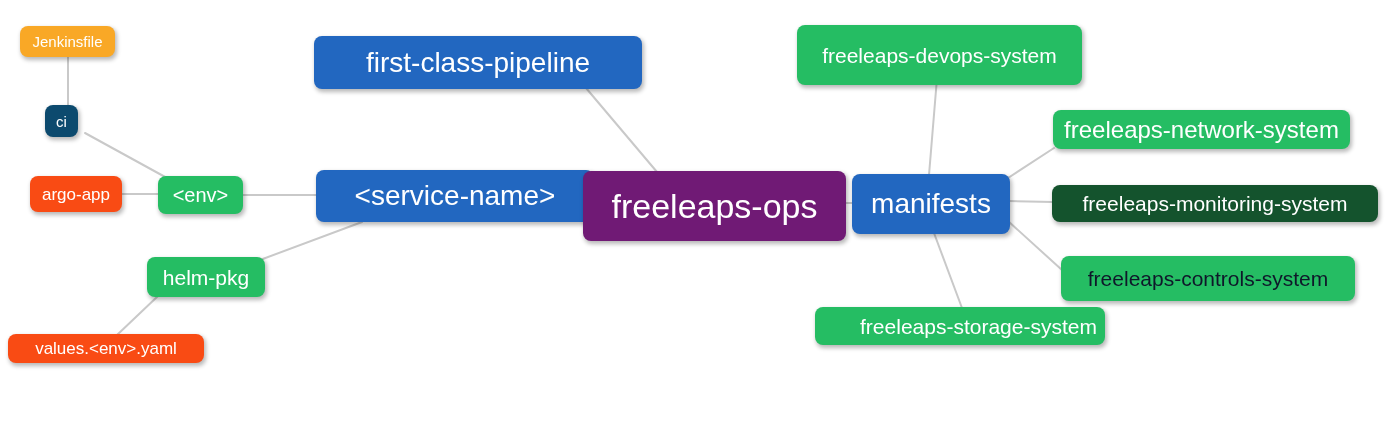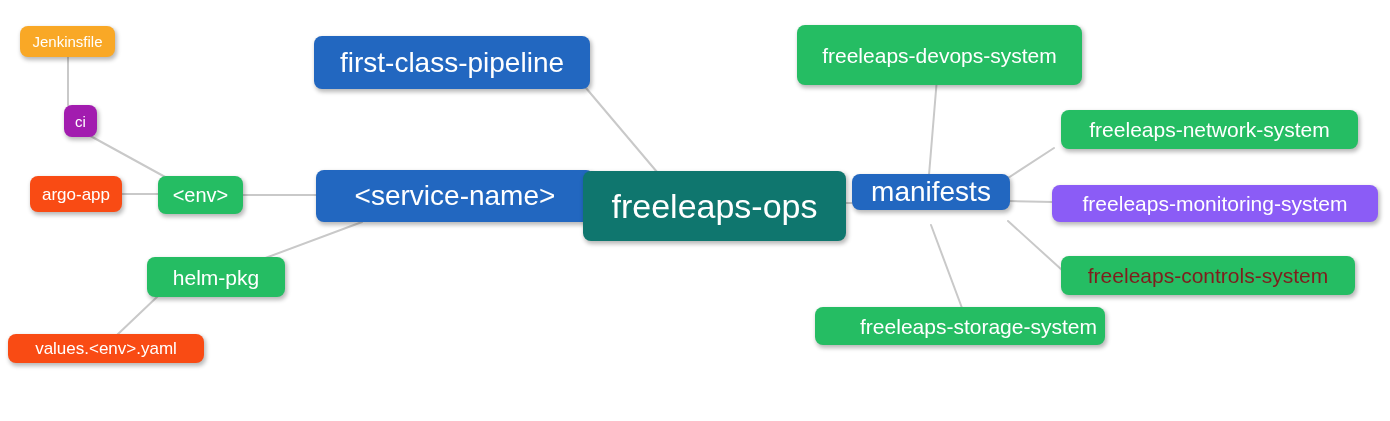--- a/index.html
+++ b/index.html
@@ -54,28 +54,28 @@
       <line x1="566" y1="196" x2="584" y2="196" stroke="#c9c9c9" stroke-width="2" stroke-linecap="round"></line>
       <line x1="845" y1="203" x2="853" y2="203" stroke="#c9c9c9" stroke-width="2" stroke-linecap="round"></line>
       <line x1="929" y1="175" x2="938" y2="66" stroke="#c9c9c9" stroke-width="2" stroke-linecap="round"></line>
       <line x1="1008" y1="178" x2="1054" y2="148" stroke="#c9c9c9" stroke-width="2" stroke-linecap="round"></line>
       <line x1="1009" y1="201" x2="1053" y2="202" stroke="#c9c9c9" stroke-width="2" stroke-linecap="round"></line>
       <line x1="1008" y1="221" x2="1062" y2="270" stroke="#c9c9c9" stroke-width="2" stroke-linecap="round"></line>
       <line x1="931" y1="225" x2="962" y2="308" stroke="#c9c9c9" stroke-width="2" stroke-linecap="round"></line>
     </svg>
   <div id="node-layer">
       <div class="node" style="left: 20px; top: 26px; width: 95px; height: 31px; font-size: 15px; background: rgb(249, 168, 38); color: rgb(255, 255, 255);">Jenkinsfile</div>
-      <div class="node" style="left: 64px; top: 105px; width: 33px; height: 32px; font-size: 15px; background: #a21caf; color: rgb(255, 255, 255);">ci</div>
+      <div class="node" style="left: 45px; top: 105px; width: 33px; height: 32px; font-size: 15px; background: #0c4a6e; color: rgb(255, 255, 255);">ci</div>
       <div class="node" style="left: 30px; top: 176px; width: 92px; height: 36px; font-size: 17px; background: rgb(249, 75, 20); color: rgb(255, 255, 255); text-align: center;">argo-app</div>
       <div class="node" style="left: 158px; top: 176px; width: 85px; height: 38px; font-size: 20px; background: rgb(37, 189, 99); color: rgb(255, 255, 255);">&lt;env&gt;</div>
-      <div class="node" style="left: 147px; top: 257px; width: 138px; height: 40px; font-size: 21px; background: rgb(37, 189, 99); color: rgb(255, 255, 255);">helm-pkg</div>
+      <div class="node" style="left: 147px; top: 257px; width: 118px; height: 40px; font-size: 21px; background: rgb(37, 189, 99); color: rgb(255, 255, 255);">helm-pkg</div>
       <div class="node" style="left: 8px; top: 334px; width: 196px; height: 29px; font-size: 17px; background: rgb(249, 75, 20); color: rgb(255, 255, 255);">values.&lt;env&gt;.yaml</div>
-      <div class="node" style="left: 314px; top: 36px; width: 276px; height: 53px; font-size: 28px; background: rgb(34, 103, 192); color: rgb(255, 255, 255);">first-class-pipeline</div>
+      <div class="node" style="left: 314px; top: 36px; width: 328px; height: 53px; font-size: 28px; background: rgb(34, 103, 192); color: rgb(255, 255, 255);">first-class-pipeline</div>
       <div class="node" style="left: 316px; top: 170px; width: 278px; height: 52px; font-size: 28px; background: rgb(34, 103, 192); color: rgb(255, 255, 255);">&lt;service-name&gt;</div>
-      <div class="node" style="left: 583px; top: 171px; width: 263px; height: 70px; font-size: 34px; background: #0f766e; color: rgb(255, 255, 255);">freeleaps-ops</div>
-      <div class="node" style="left: 852px; top: 174px; width: 158px; height: 36px; font-size: 28px; background: rgb(34, 103, 192); color: rgb(255, 255, 255);">manifests</div>
+      <div class="node" style="left: 583px; top: 171px; width: 263px; height: 70px; font-size: 34px; background: #701a75; color: rgb(255, 255, 255);">freeleaps-ops</div>
+      <div class="node" style="left: 852px; top: 174px; width: 158px; height: 60px; font-size: 28px; background: rgb(34, 103, 192); color: rgb(255, 255, 255);">manifests</div>
       <div class="node" style="left: 797px; top: 25px; width: 285px; height: 60px; font-size: 21px; background: rgb(37, 189, 99); color: rgb(255, 255, 255);">freeleaps-devops-system</div>
-      <div class="node" style="left: 1053px; top: 110px; width: 297px; height: 39px; font-size: 21px; background: rgb(37, 189, 99); color: rgb(255, 255, 255); margin-left: 8px;">freeleaps-network-system</div>
-      <div class="node" style="left: 1052px; top: 185px; width: 326px; height: 37px; font-size: 21px; background: #8b5cf6; color: rgb(255, 255, 255);">freeleaps-monitoring-system</div>
-      <div class="node" style="left: 1061px; top: 256px; width: 294px; height: 39px; font-size: 21px; background: rgb(37, 189, 99); color: #7f1d1d;">freeleaps-controls-system</div>
+      <div class="node" style="left: 1053px; top: 110px; width: 297px; height: 39px; font-size: 24px; background: rgb(37, 189, 99); color: rgb(255, 255, 255);">freeleaps-network-system</div>
+      <div class="node" style="left: 1052px; top: 185px; width: 326px; height: 37px; font-size: 21px; background: #14532d; color: rgb(255, 255, 255);">freeleaps-monitoring-system</div>
+      <div class="node" style="left: 1061px; top: 256px; width: 294px; height: 45px; font-size: 21px; background: rgb(37, 189, 99); color: #0f172a;">freeleaps-controls-system</div>
       <div class="node" style="left: 815px; top: 307px; width: 290px; height: 38px; font-size: 21px; background: rgb(37, 189, 99); color: rgb(255, 255, 255); padding-left: 43px;">freeleaps-storage-system</div>
     </div>
 </div>
 
 </body></html>

